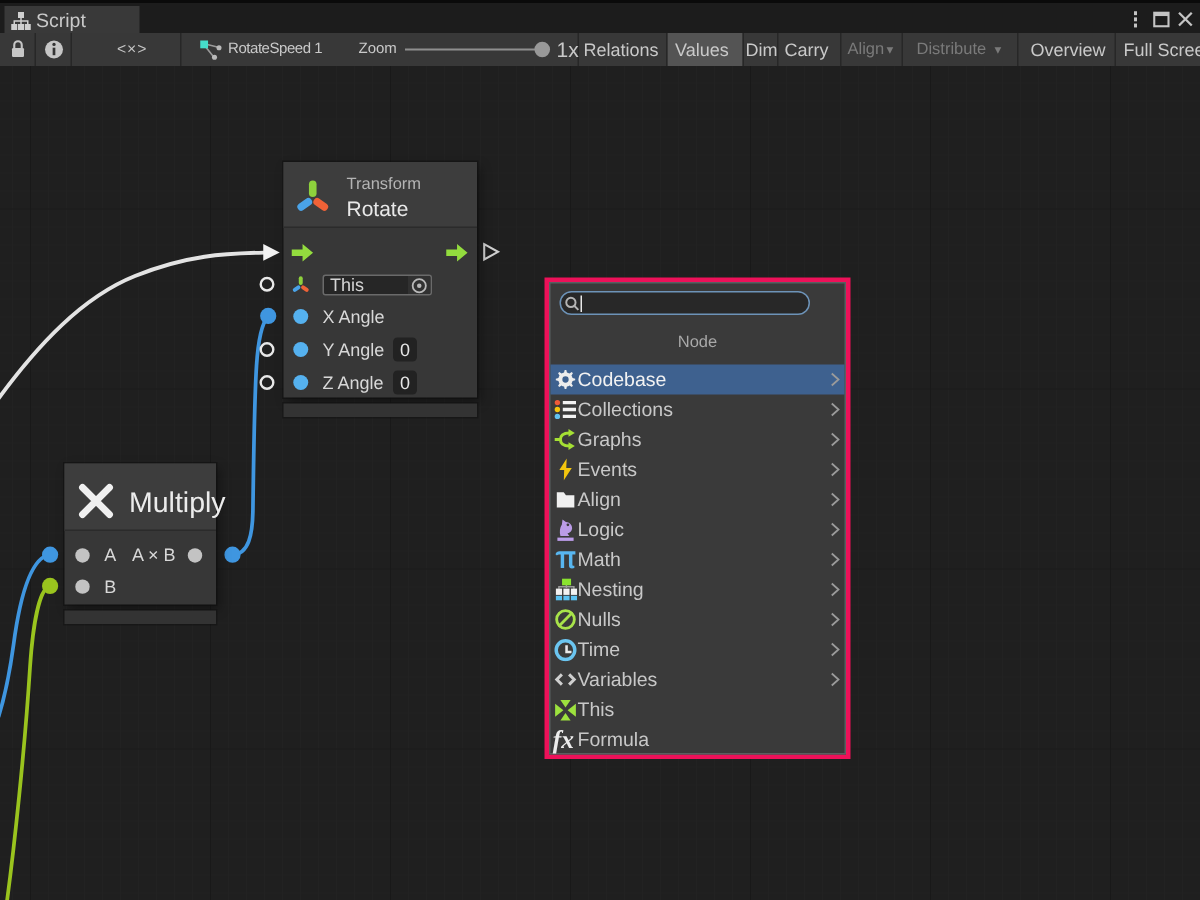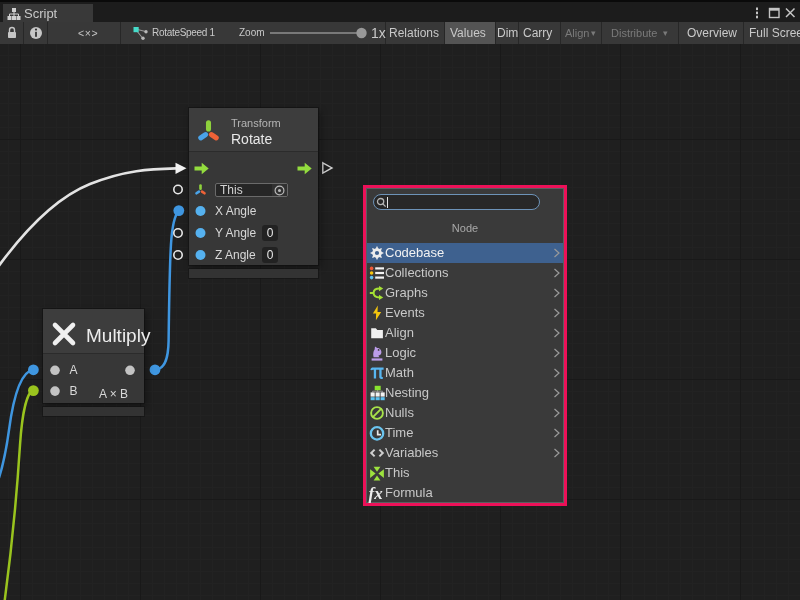--- a/index.html
+++ b/index.html
@@ -193,21 +193,21 @@
   <svg class="abs" style="left:8px;top:12px" width="26" height="26" viewBox="0 0 26 26">
     <path d="M4 4 L22 22 M22 4 L4 22" stroke="#f0f0f0" stroke-width="4.6" stroke-linecap="round"></path>
   </svg>
   <div class="abs" style="left:43px;top:16.5px;font-size:19px;color:#ececec;">Multiply</div>
   <svg class="abs" style="left:0;top:0" width="101" height="94" viewBox="0 0 101 94">
     <circle cx="12" cy="61.3" r="4.8" fill="#c3c3c3"></circle>
     <circle cx="12" cy="82.1" r="4.8" fill="#c3c3c3"></circle>
     <circle cx="87" cy="61.3" r="4.8" fill="#c3c3c3"></circle>
   </svg>
   <div class="plabel" style="left:26.5px;top:54.5px;">A</div>
-  <div class="plabel" style="left:56px;top:54.5px;margin-top:24px;">A × B</div>
+  <div class="plabel" style="left:45px;top:54.5px;">A × B</div>
   <div class="plabel" style="left:26.5px;top:75.5px;">B</div>
 </div>
 <div class="nfoot" style="left:43px;top:406.5px;width:101px;height:9px;"></div>
 
 <div id="popup">
   <div id="srch">
     <svg class="abs" style="left:2px;top:1.5px" width="11" height="11" viewBox="0 0 11 11">
       <circle cx="4.6" cy="4.6" r="3.1" stroke="#b5b5b5" stroke-width="1.3" fill="none"></circle>
       <line x1="7" y1="7" x2="9.6" y2="9.6" stroke="#b5b5b5" stroke-width="1.3"></line>
     </svg>

